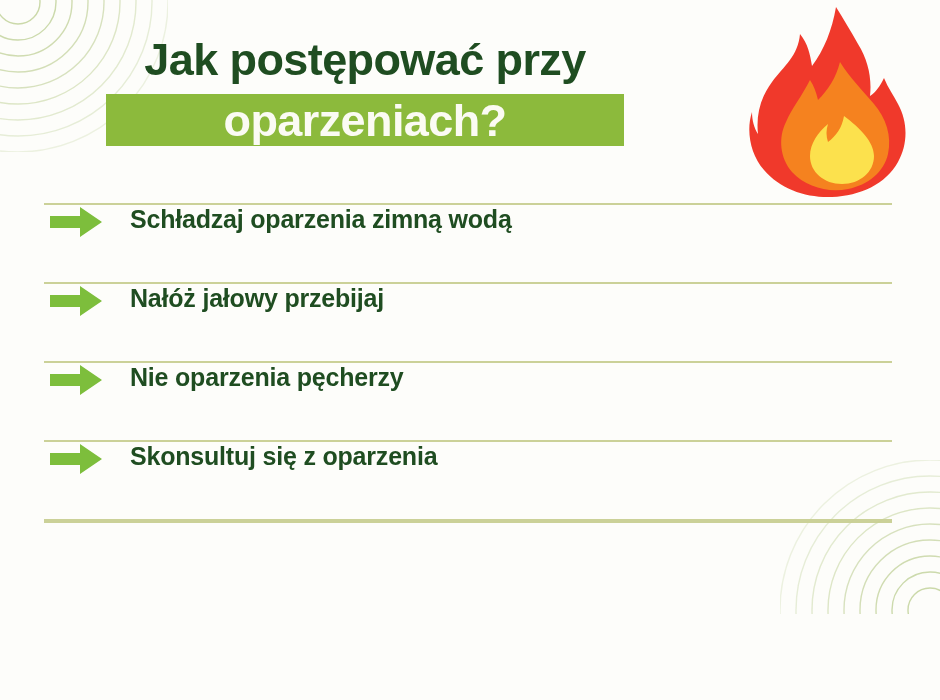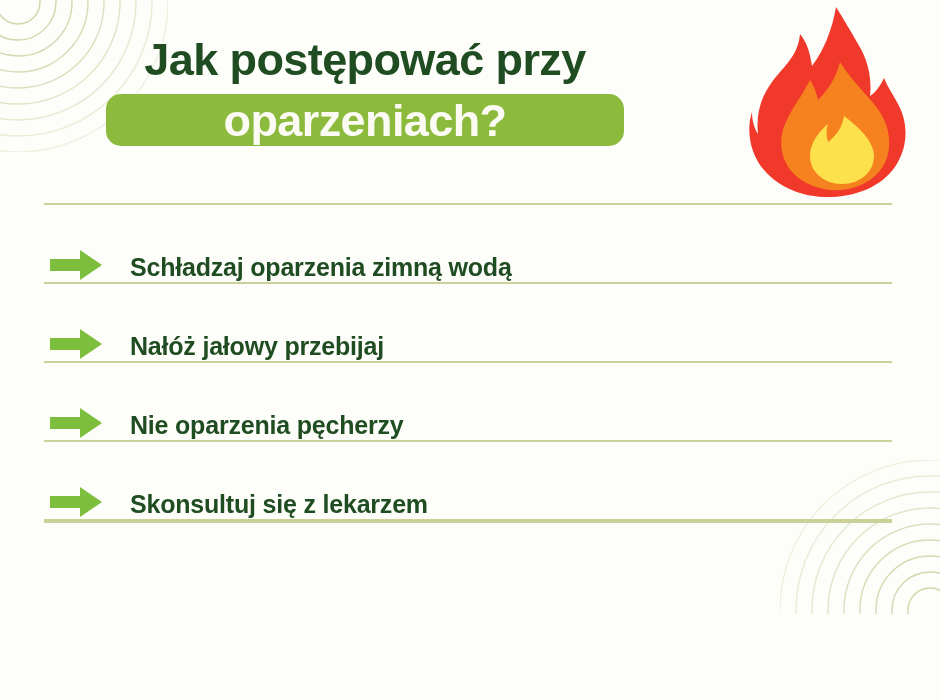--- a/index.html
+++ b/index.html
@@ -75,21 +75,20 @@
     display: inline-block;
     background: #8cba3c;
     color: #fbfbf3;
     font-family: "Liberation Sans", sans-serif;
     font-size: 45px;
     font-weight: bold;
     letter-spacing: -0.6px;
     line-height: 51px;
     padding: 1px 118px 0 118px;
     white-space: nowrap;
-    border-radius: 15px;
   }
 
   
   .flame {
     position: absolute;
     left: 748px;
     top: 4px;
     width: 165px;
     height: 195px;
   }
@@ -104,21 +103,21 @@
 
   .divider {
     width: 100%;
     height: 2px;
     background: #c8cf92;
     opacity: 0.95;
   }
 
   .row {
     display: flex;
-    align-items: flex-end;
+    align-items: flex-start;
     height: 77px;
     padding-left: 6px;
   }
 
   .row-arrow {
     flex: 0 0 auto;
     width: 52px;
     height: 34px;
     margin-right: 28px;
     display: flex;
@@ -255,21 +254,21 @@
     </div>
 
     <div class="divider"></div>
 
     <div class="row">
       <span class="row-arrow">
         <svg width="52" height="34" viewBox="0 0 52 34" aria-hidden="true">
           <path d="M0 11 L30 11 L30 2 L52 17 L30 32 L30 23 L0 23 Z" fill="#7dbe3c"></path>
         </svg>
       </span>
-      <span class="row-label">Skonsultuj się z lekarzem</span>
+      <span class="row-label">Skonsultuj się z oparzenia</span>
     </div>
 
     <div class="divider"></div>
 
 
     <div class="divider"></div>
 
   </div>
 
 </div>

